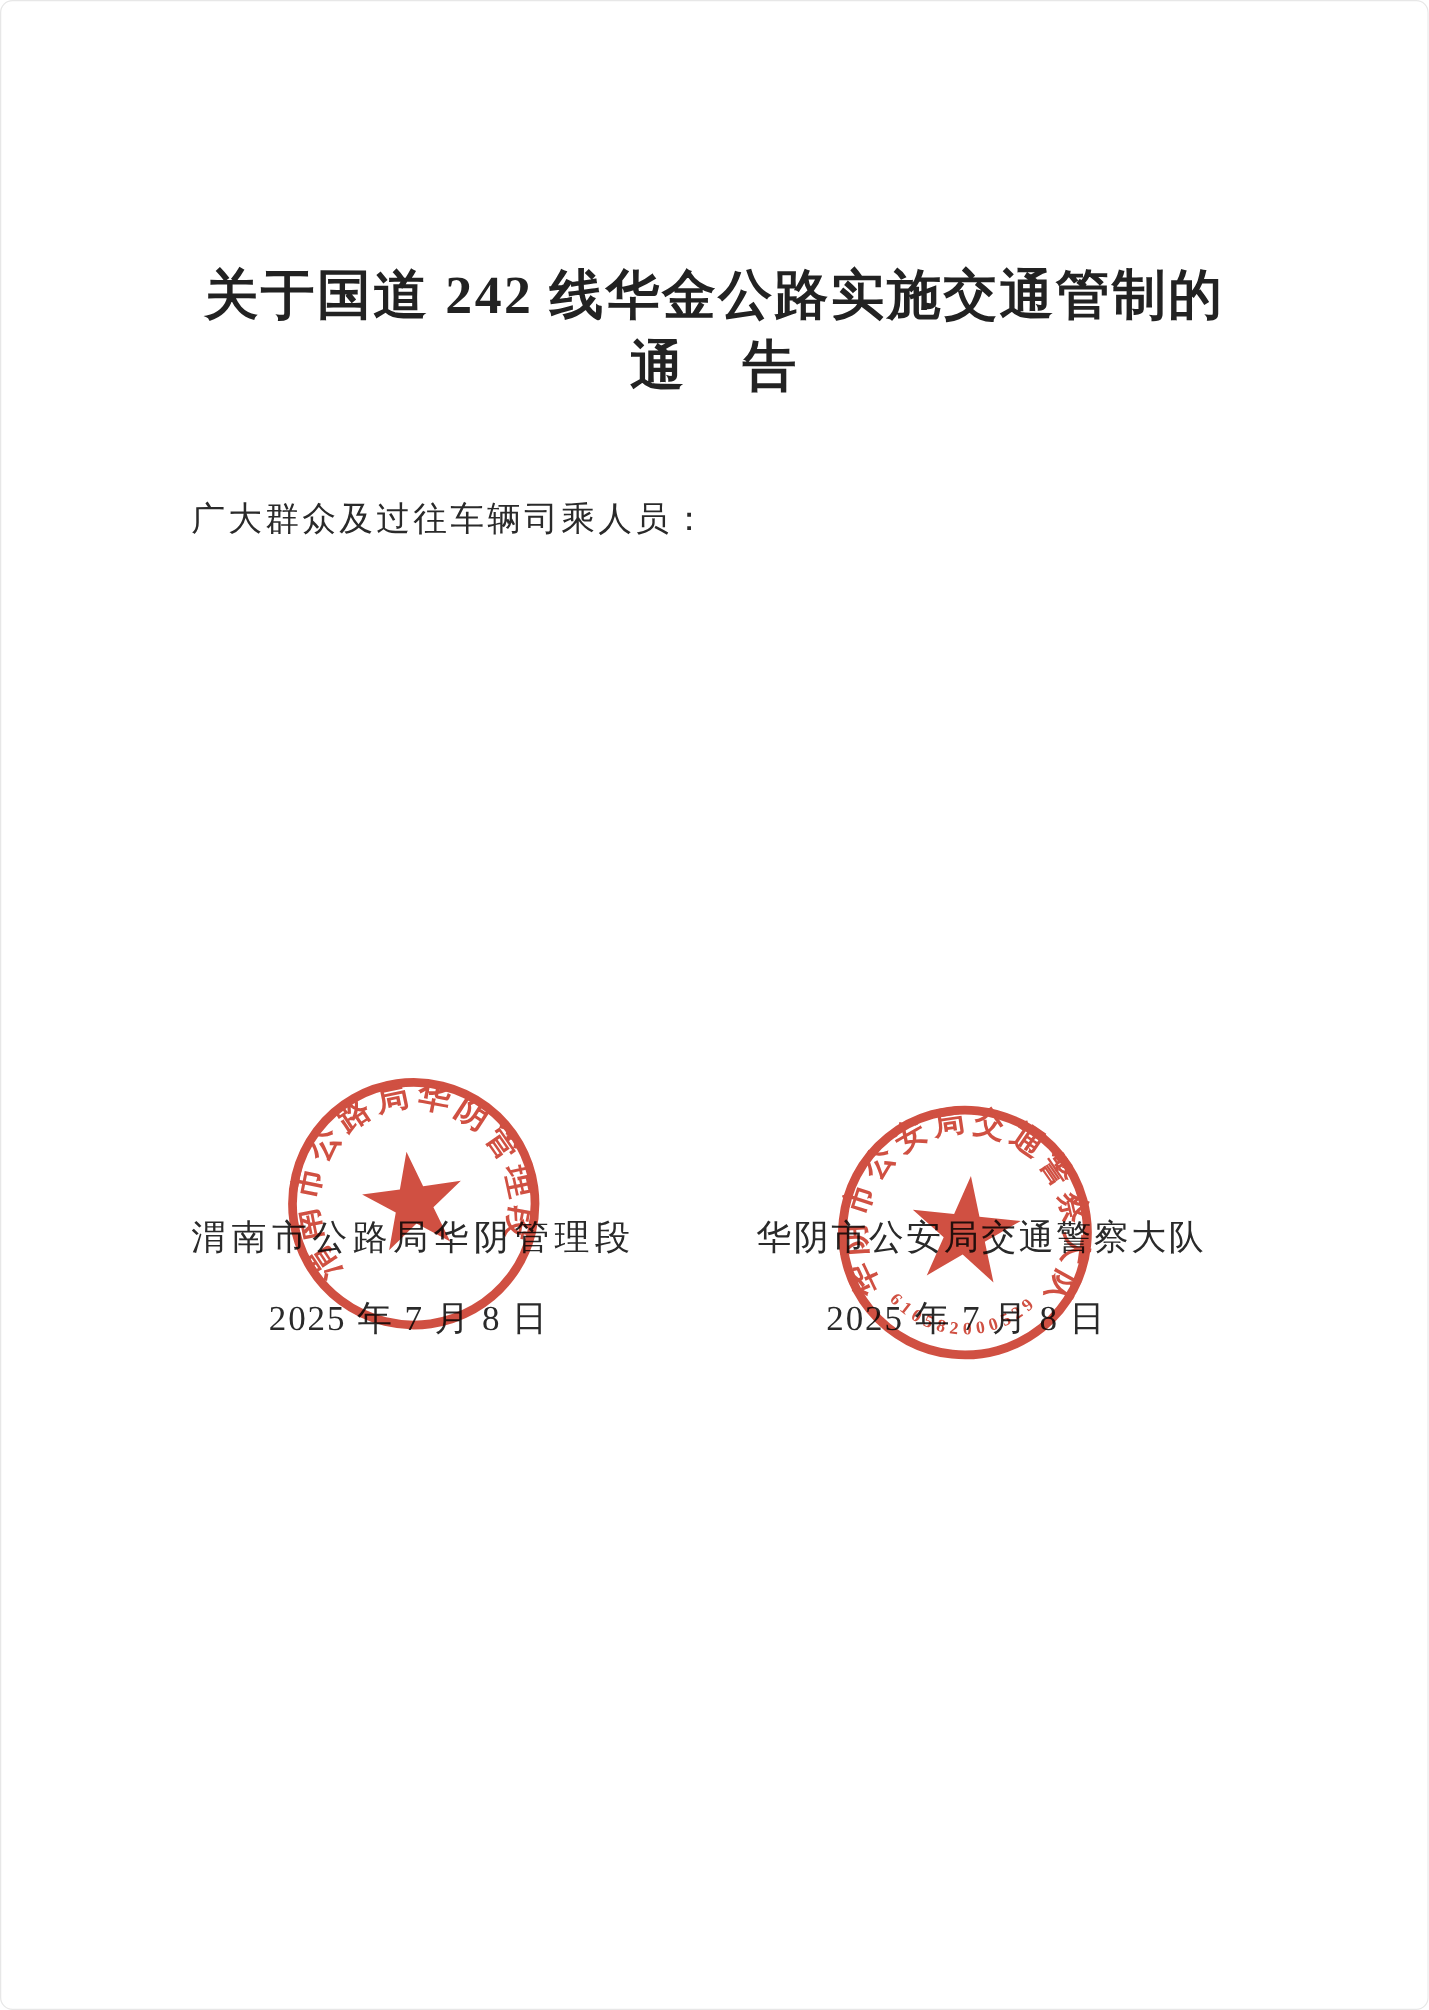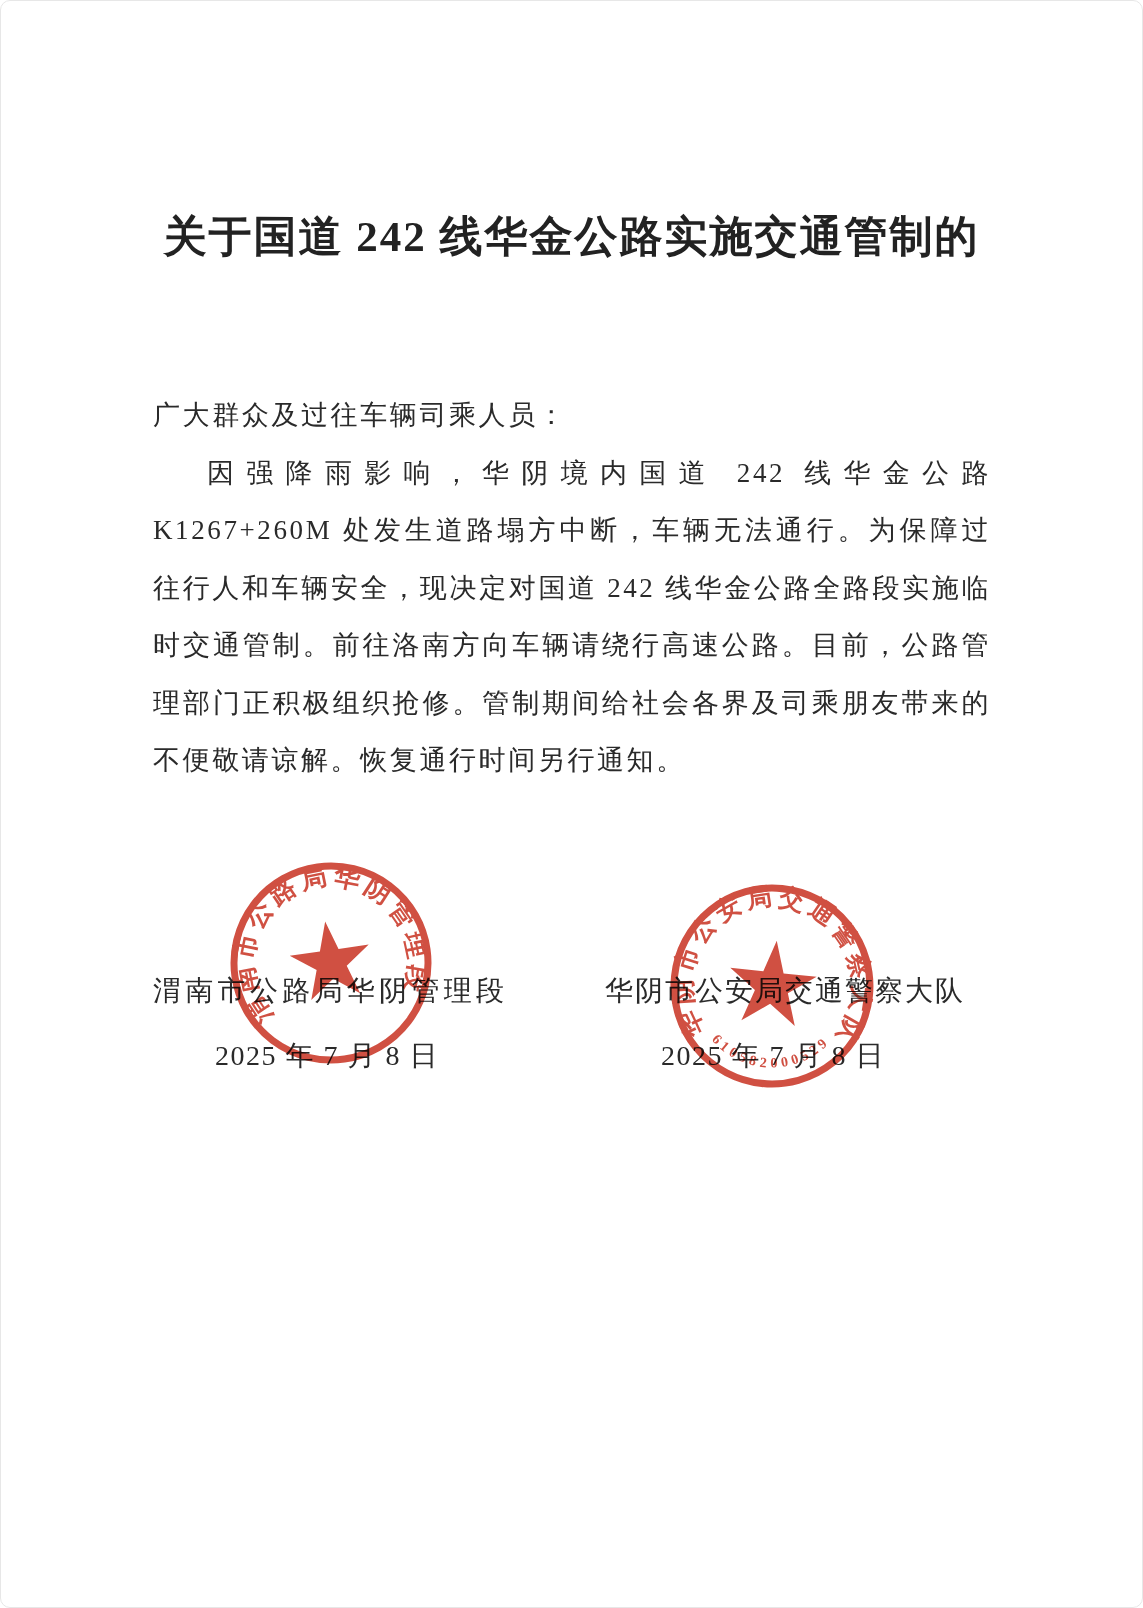--- a/index.html
+++ b/index.html
@@ -60,25 +60,25 @@
     font-weight:700;
   }
 </style>
 </head>
 <body>
 
 <div class="page">
 
   <div class="title-block">
     <div>关于国道 242 线华金公路实施交通管制的</div>
+    <div>通　告</div>
   </div>
 
   <div class="body-block">
     <p>广大群众及过往车辆司乘人员：</p>
-    <p class="indent">因强降雨影响，华阴境内国道 242 线华金公路 K1267+260M 处发生道路塌方中断，车辆无法通行。为保障过往行人和车辆安全，现决定对国道 242 线华金公路全路段实施临时交通管制。前往洛南方向车辆请绕行高速公路。目前，公路管理部门正积极组织抢修。管制期间给社会各界及司乘朋友带来的不便敬请谅解。恢复通行时间另行通知。</p>
   </div>
 
   <div class="sig sig-org-left">渭南市公路局华阴管理段</div>
   <div class="sig sig-date-left">2025 年 7 月 8 日</div>
   <div class="sig sig-org-right">华阴市公安局交通警察大队</div>
   <div class="sig sig-date-right">2025 年 7 月 8 日</div>
 
   <div class="seal seal-left">
     <svg width="212" height="212" viewBox="0 0 212 212">
       <defs>

